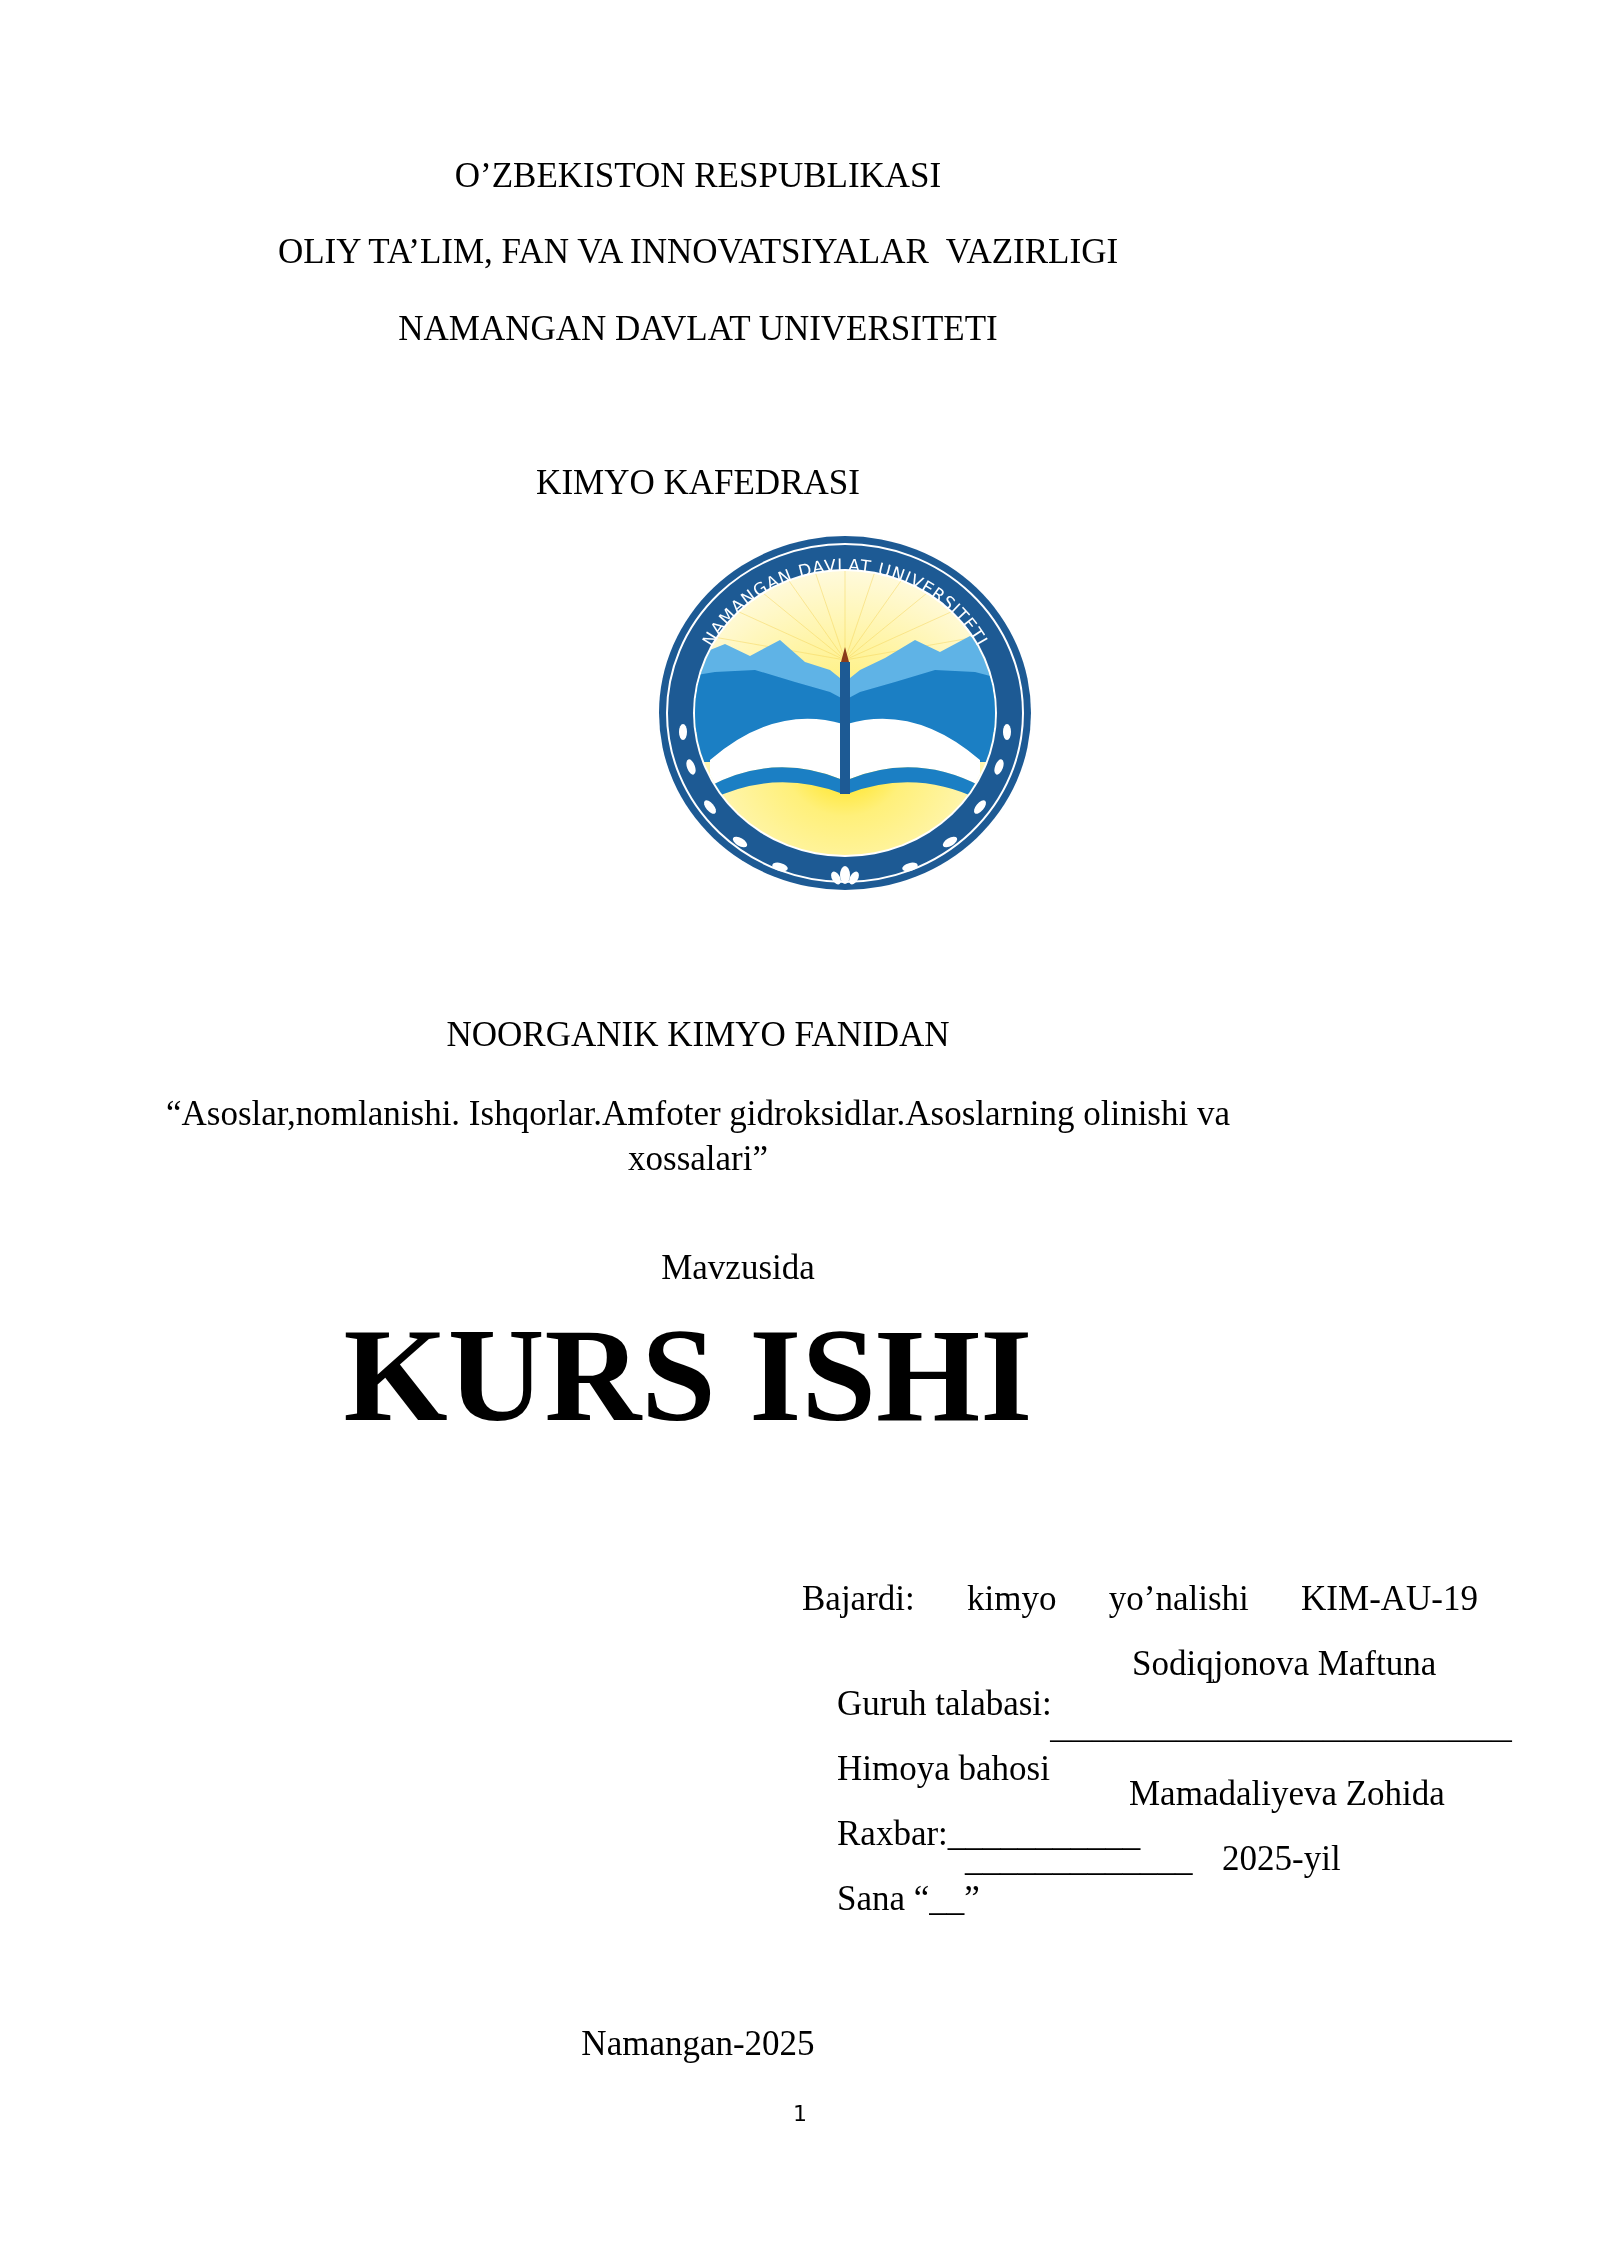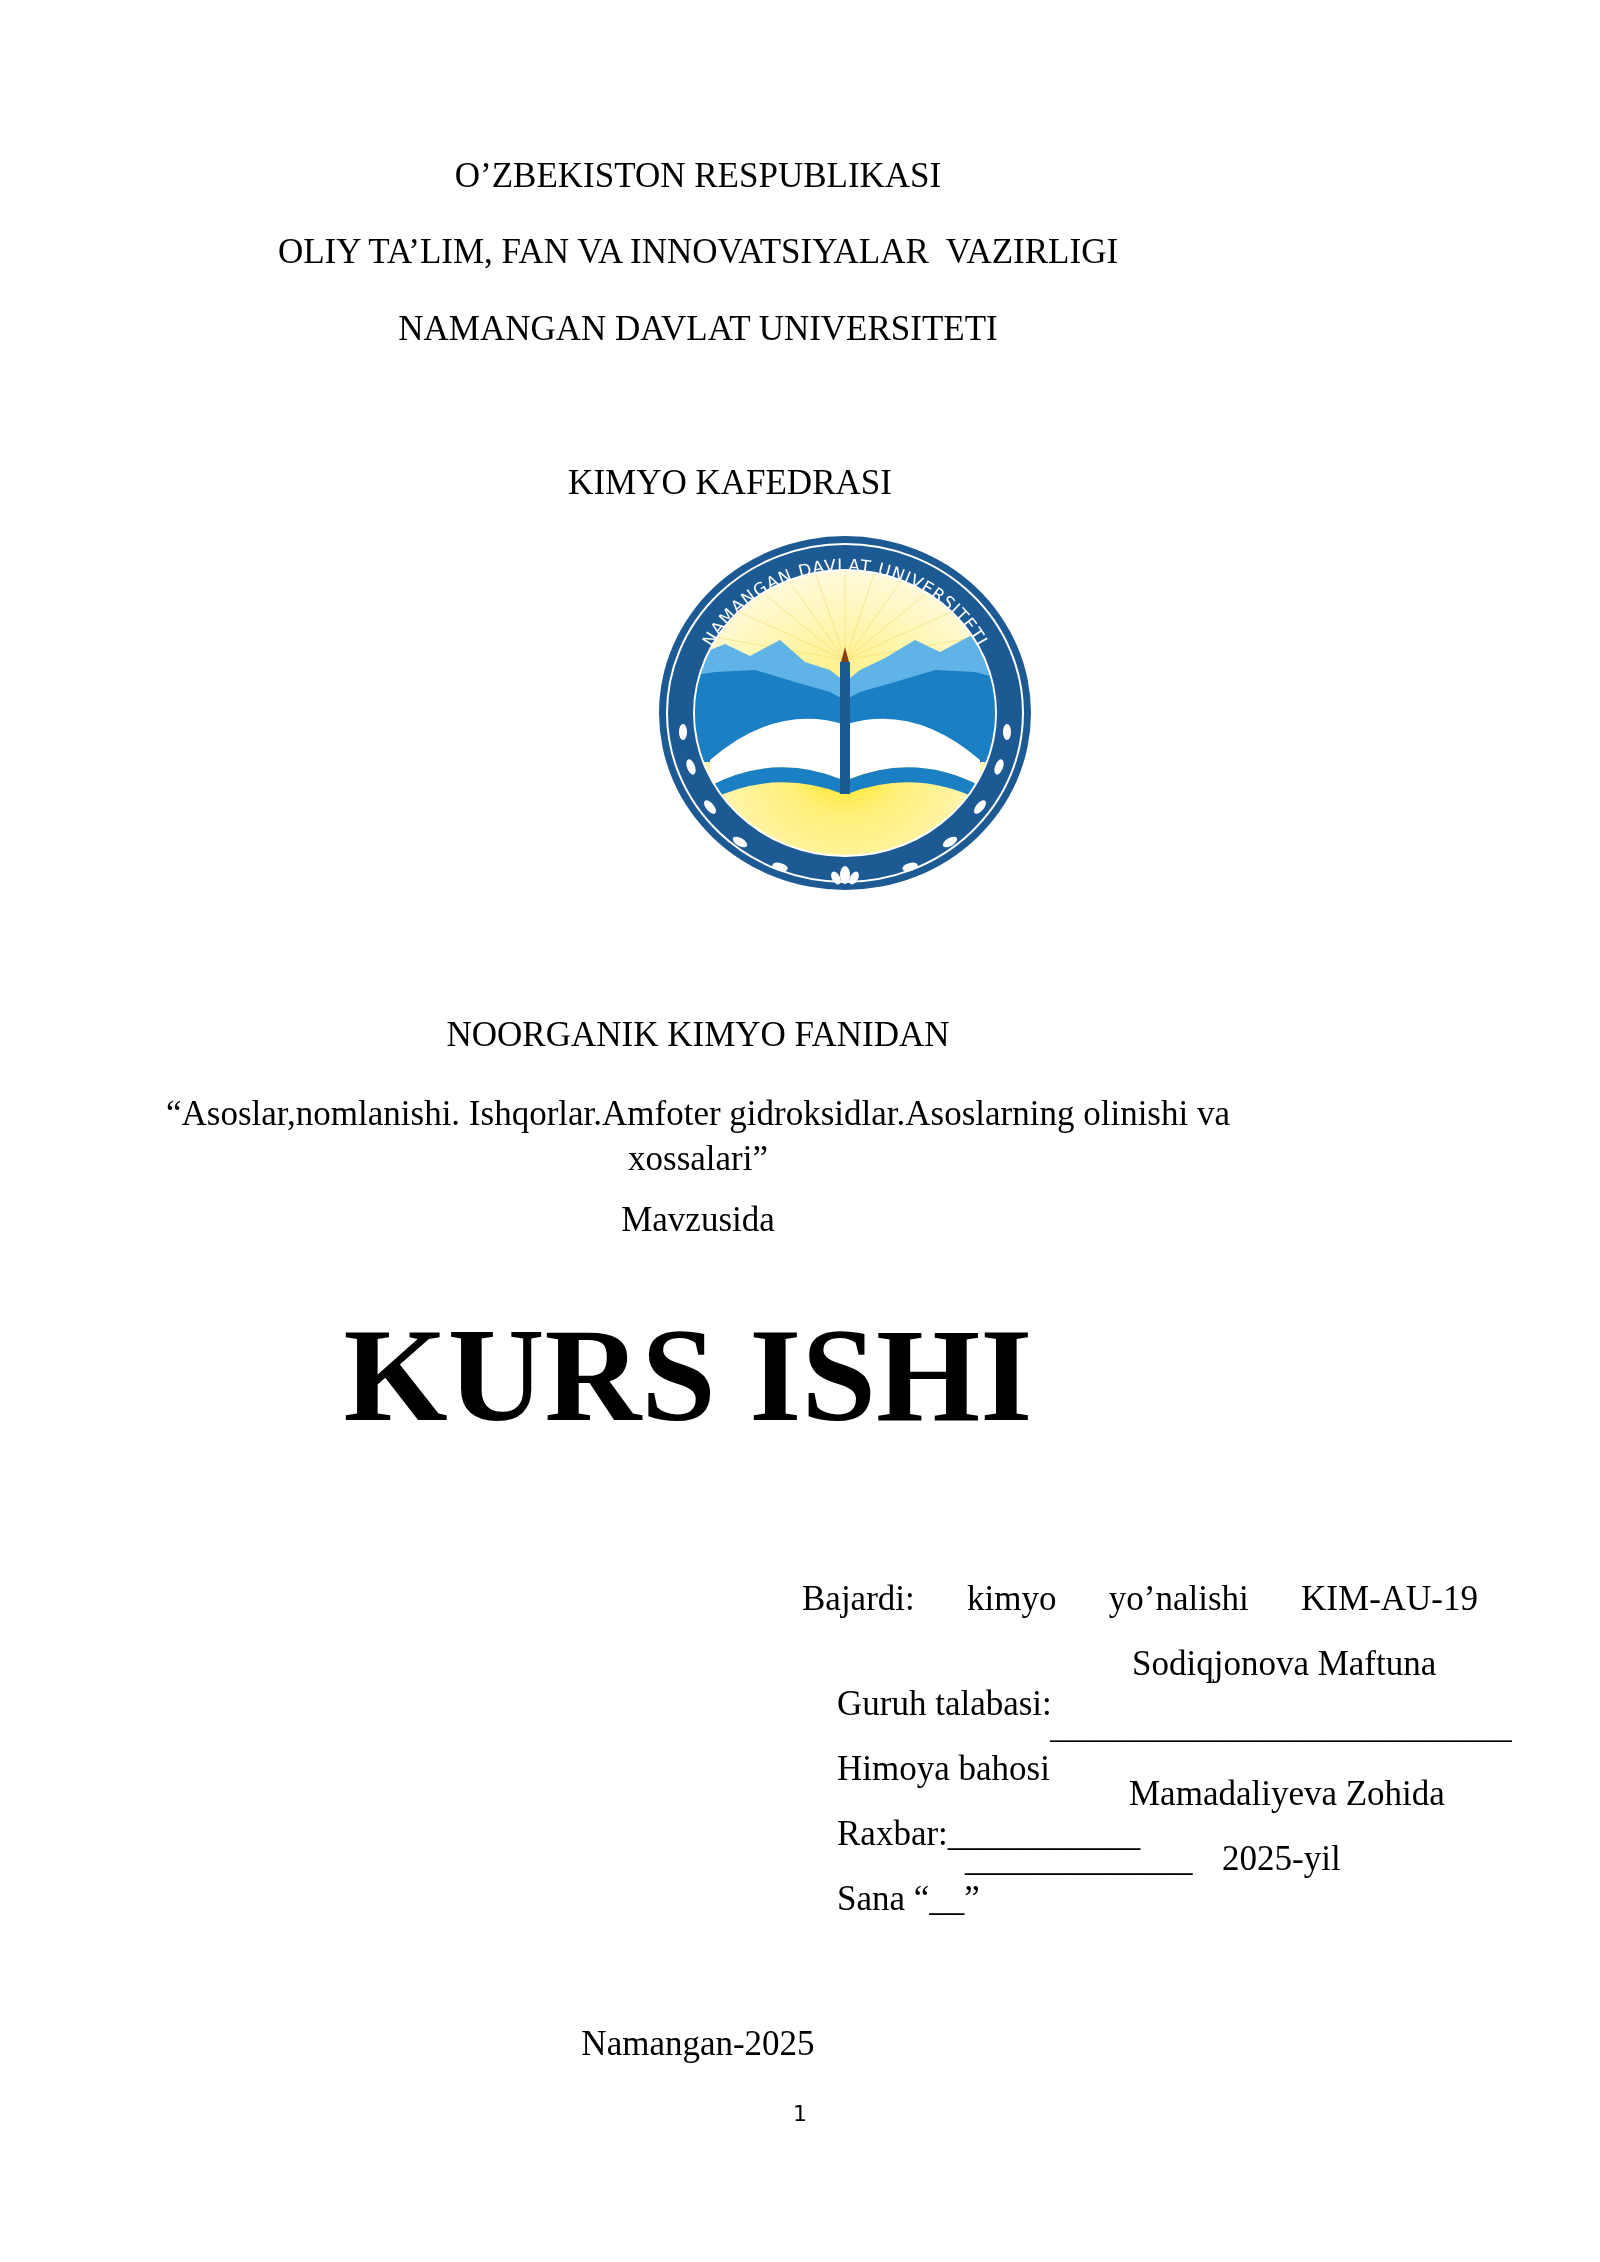--- a/index.html
+++ b/index.html
@@ -13,21 +13,21 @@
   .logo { position:absolute; left:655px; top:532px; width:380px; height:362px; }
 </style>
 </head>
 <body>
 
 <div>
 
   <div class="line" style="top:156px;">O’ZBEKISTON RESPUBLIKASI</div>
   <div class="line" style="top:232px;">OLIY TA’LIM, FAN VA INNOVATSIYALAR  VAZIRLIGI</div>
   <div class="line" style="top:309px;">NAMANGAN DAVLAT UNIVERSITETI</div>
-  <div class="line" style="top:463px;padding-left:32px;">KIMYO KAFEDRASI</div>
+  <div class="line" style="top:463px;">KIMYO KAFEDRASI</div>
 
   <svg class="logo" viewBox="0 0 380 362">
     <defs>
       <radialGradient id="sunG" cx="50%" cy="62%" r="55%">
         <stop offset="0%" stop-color="#ffe000"></stop>
         <stop offset="30%" stop-color="#fff07a"></stop>
         <stop offset="100%" stop-color="#fffbe6"></stop>
       </radialGradient>
       <clipPath id="inner">
           <ellipse cx="190" cy="181" rx="150" ry="142"></ellipse>
@@ -77,21 +77,21 @@
       <ellipse cx="255" cy="335" rx="4" ry="8" transform="rotate(75 255 335)"></ellipse>
       <ellipse cx="190" cy="343" rx="5" ry="9"></ellipse>
         <ellipse cx="181" cy="346" rx="4" ry="7" transform="rotate(-30 181 346)"></ellipse>
       <ellipse cx="199" cy="346" rx="4" ry="7" transform="rotate(30 199 346)"></ellipse>
     </g>
   </svg>
 
   <div class="line" style="top:1015px;">NOORGANIK KIMYO FANIDAN</div>
   <div class="line" style="top:1094px;">“Asoslar,nomlanishi. Ishqorlar.Amfoter gidroksidlar.Asoslarning olinishi va</div>
   <div class="line" style="top:1139px;">xossalari”</div>
-  <div class="line" style="top:1200px;">Mavzusida</div>
+  <div class="line" style="top:1248px;padding-left:40px;">Mavzusida</div>
 
   <div class="title" style="top:1300px;">KURS ISHI</div>
 
   <div class="row justify" style="top:1579px;">
     <span>Bajardi:</span>
     <span>kimyo</span>
     <span>yo’nalishi</span>
     <span>KIM-AU-19</span>
   </div>
 

